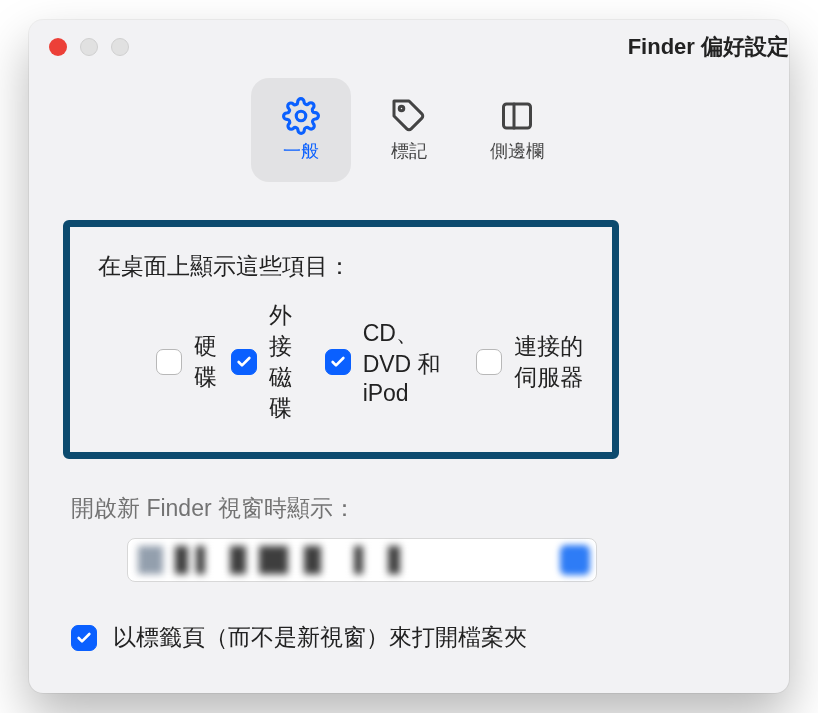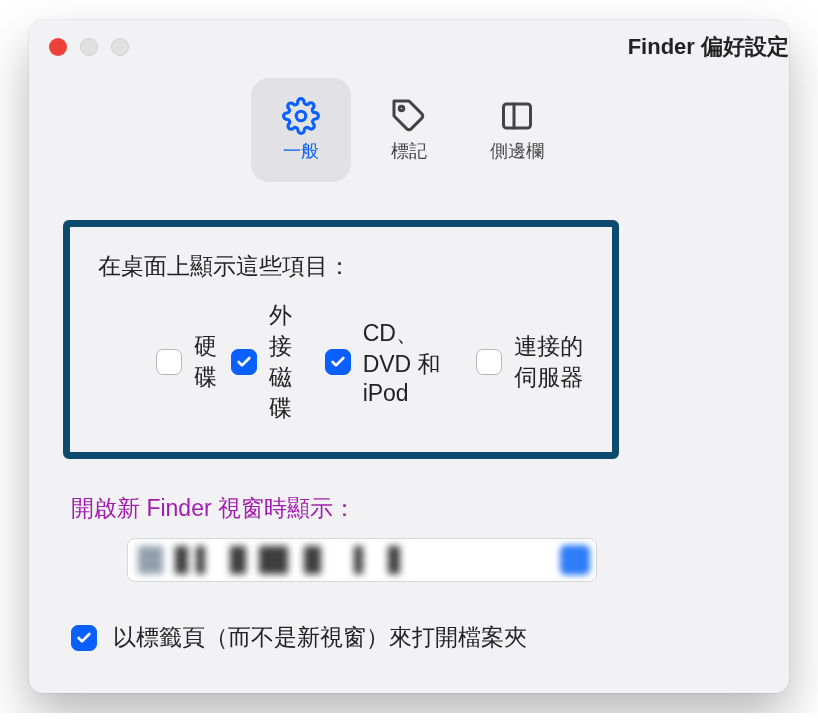--- a/index.html
+++ b/index.html
@@ -115,21 +115,21 @@
       border-color: #0a60ff;
     }
     .checkbox.checked svg { display:block; }
     .checkbox svg { display:none; }
     .cb-label {
       font-size: 23px;
       color: #222;
     }
     .dropdown-label {
       font-size: 23px;
-      color: #a21caf;
+      color: #737373;
       margin-left: 2px;
       margin-bottom: 14px;
     }
     .dropdown {
       margin-left: 58px;
       width: 470px;
       height: 44px;
       background: #fff;
       border: 1px solid #d7d7d7;
       border-radius: 8px;

